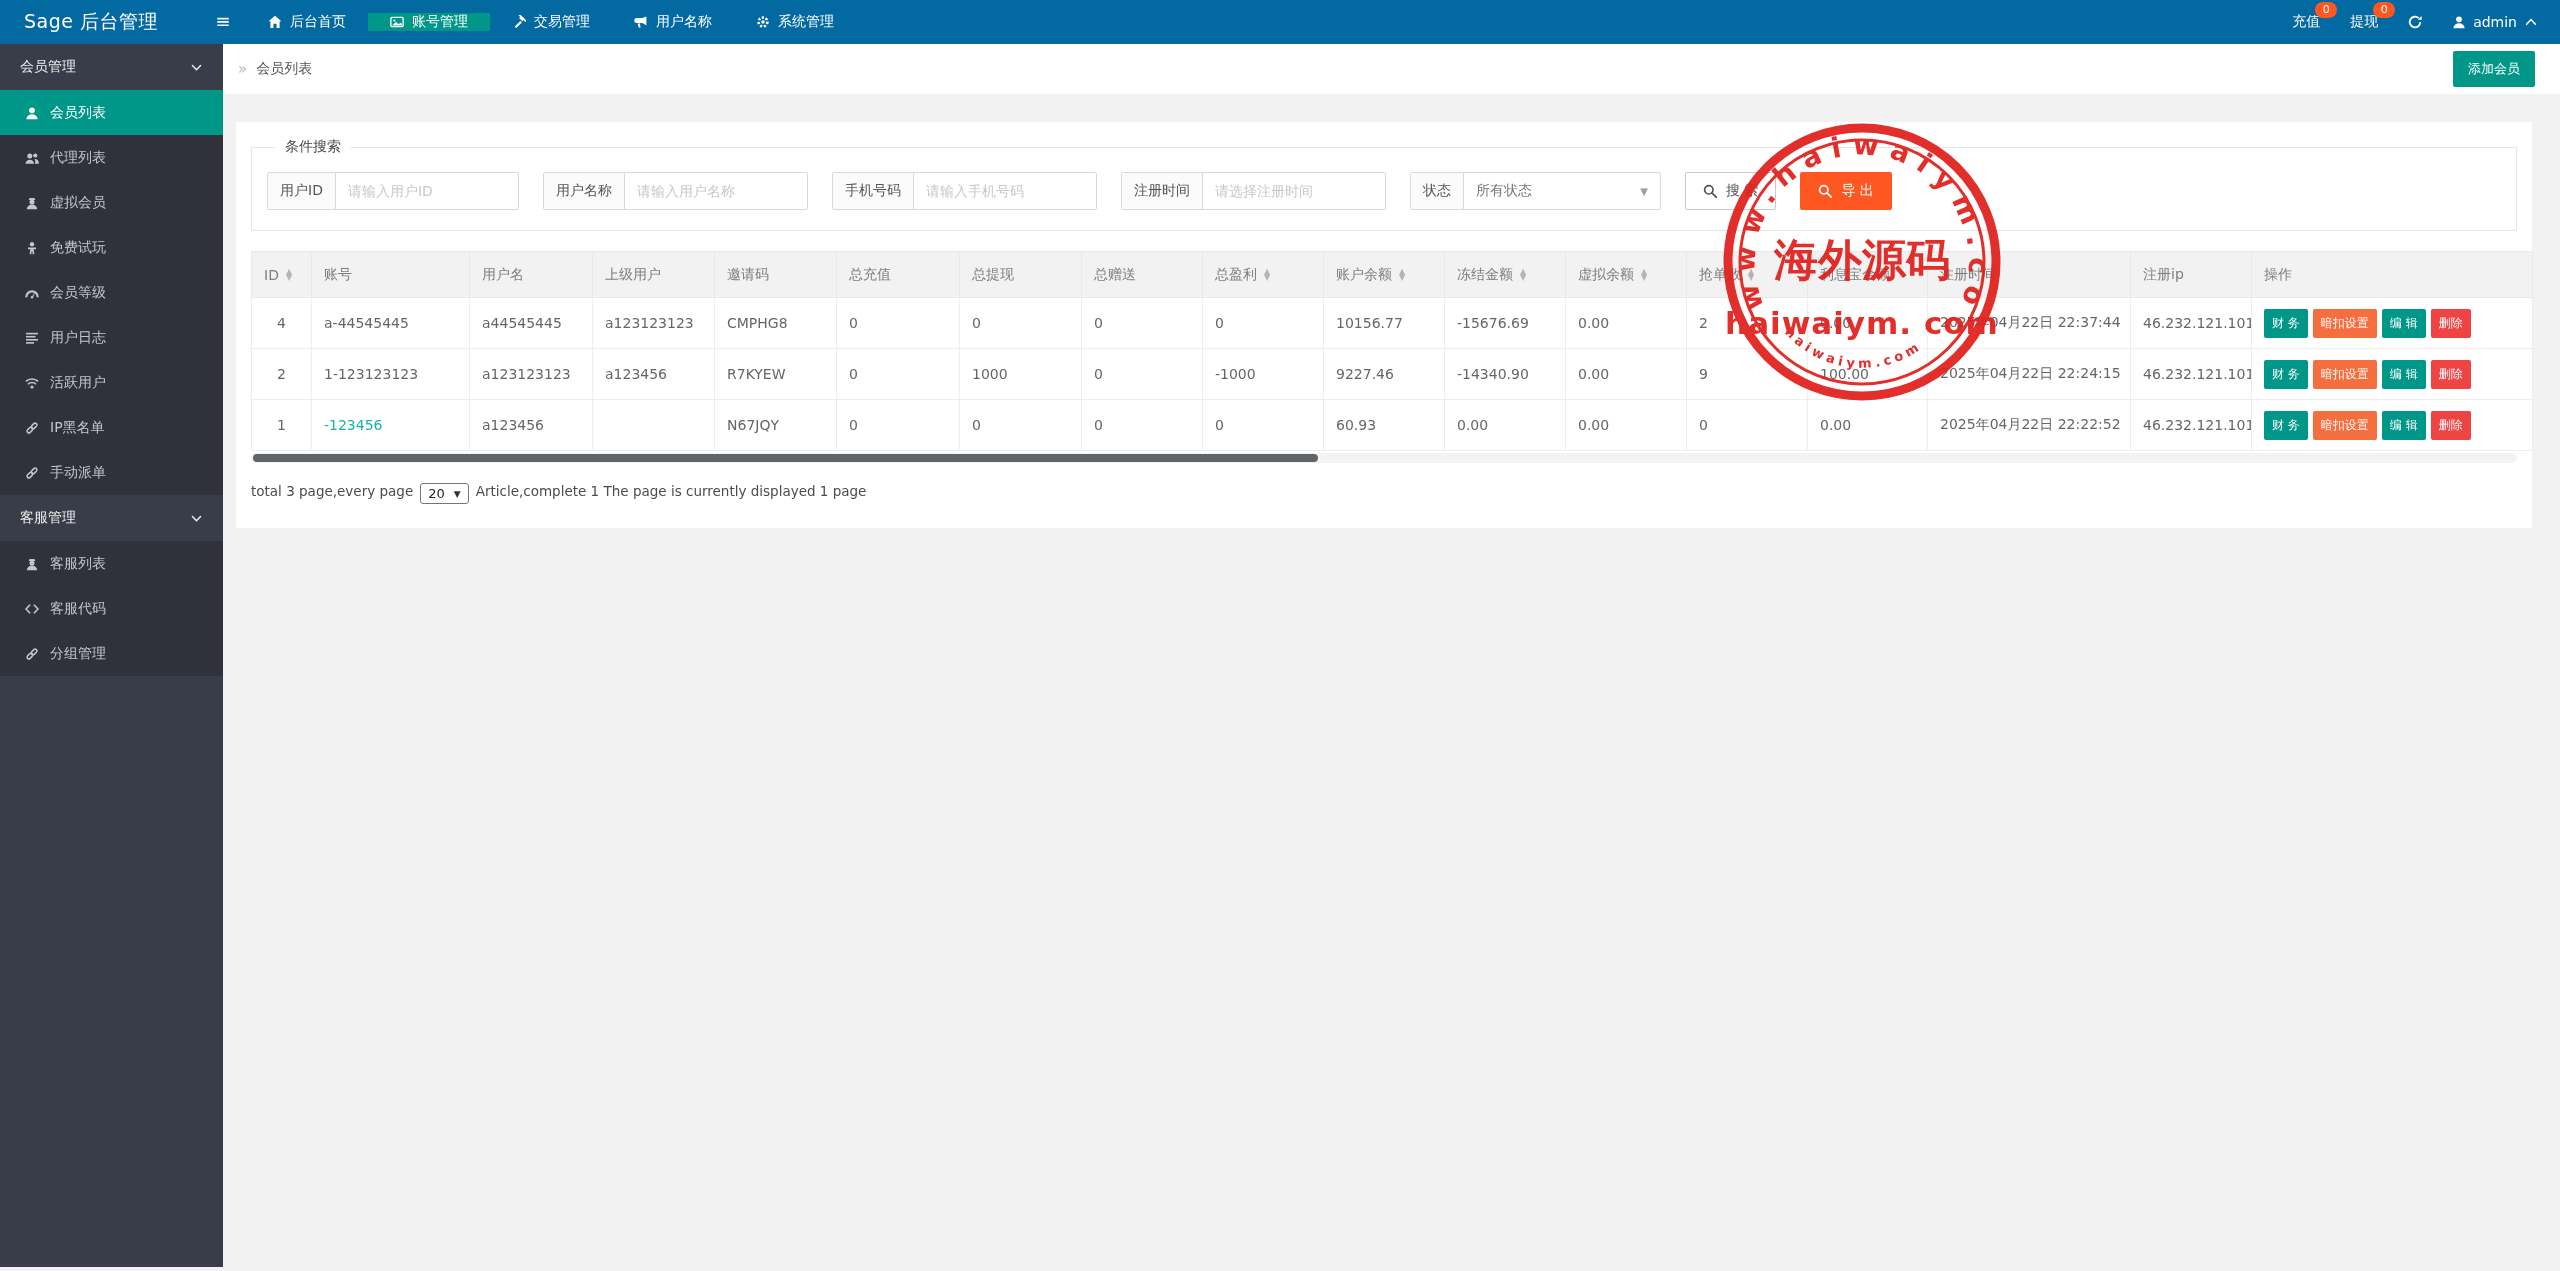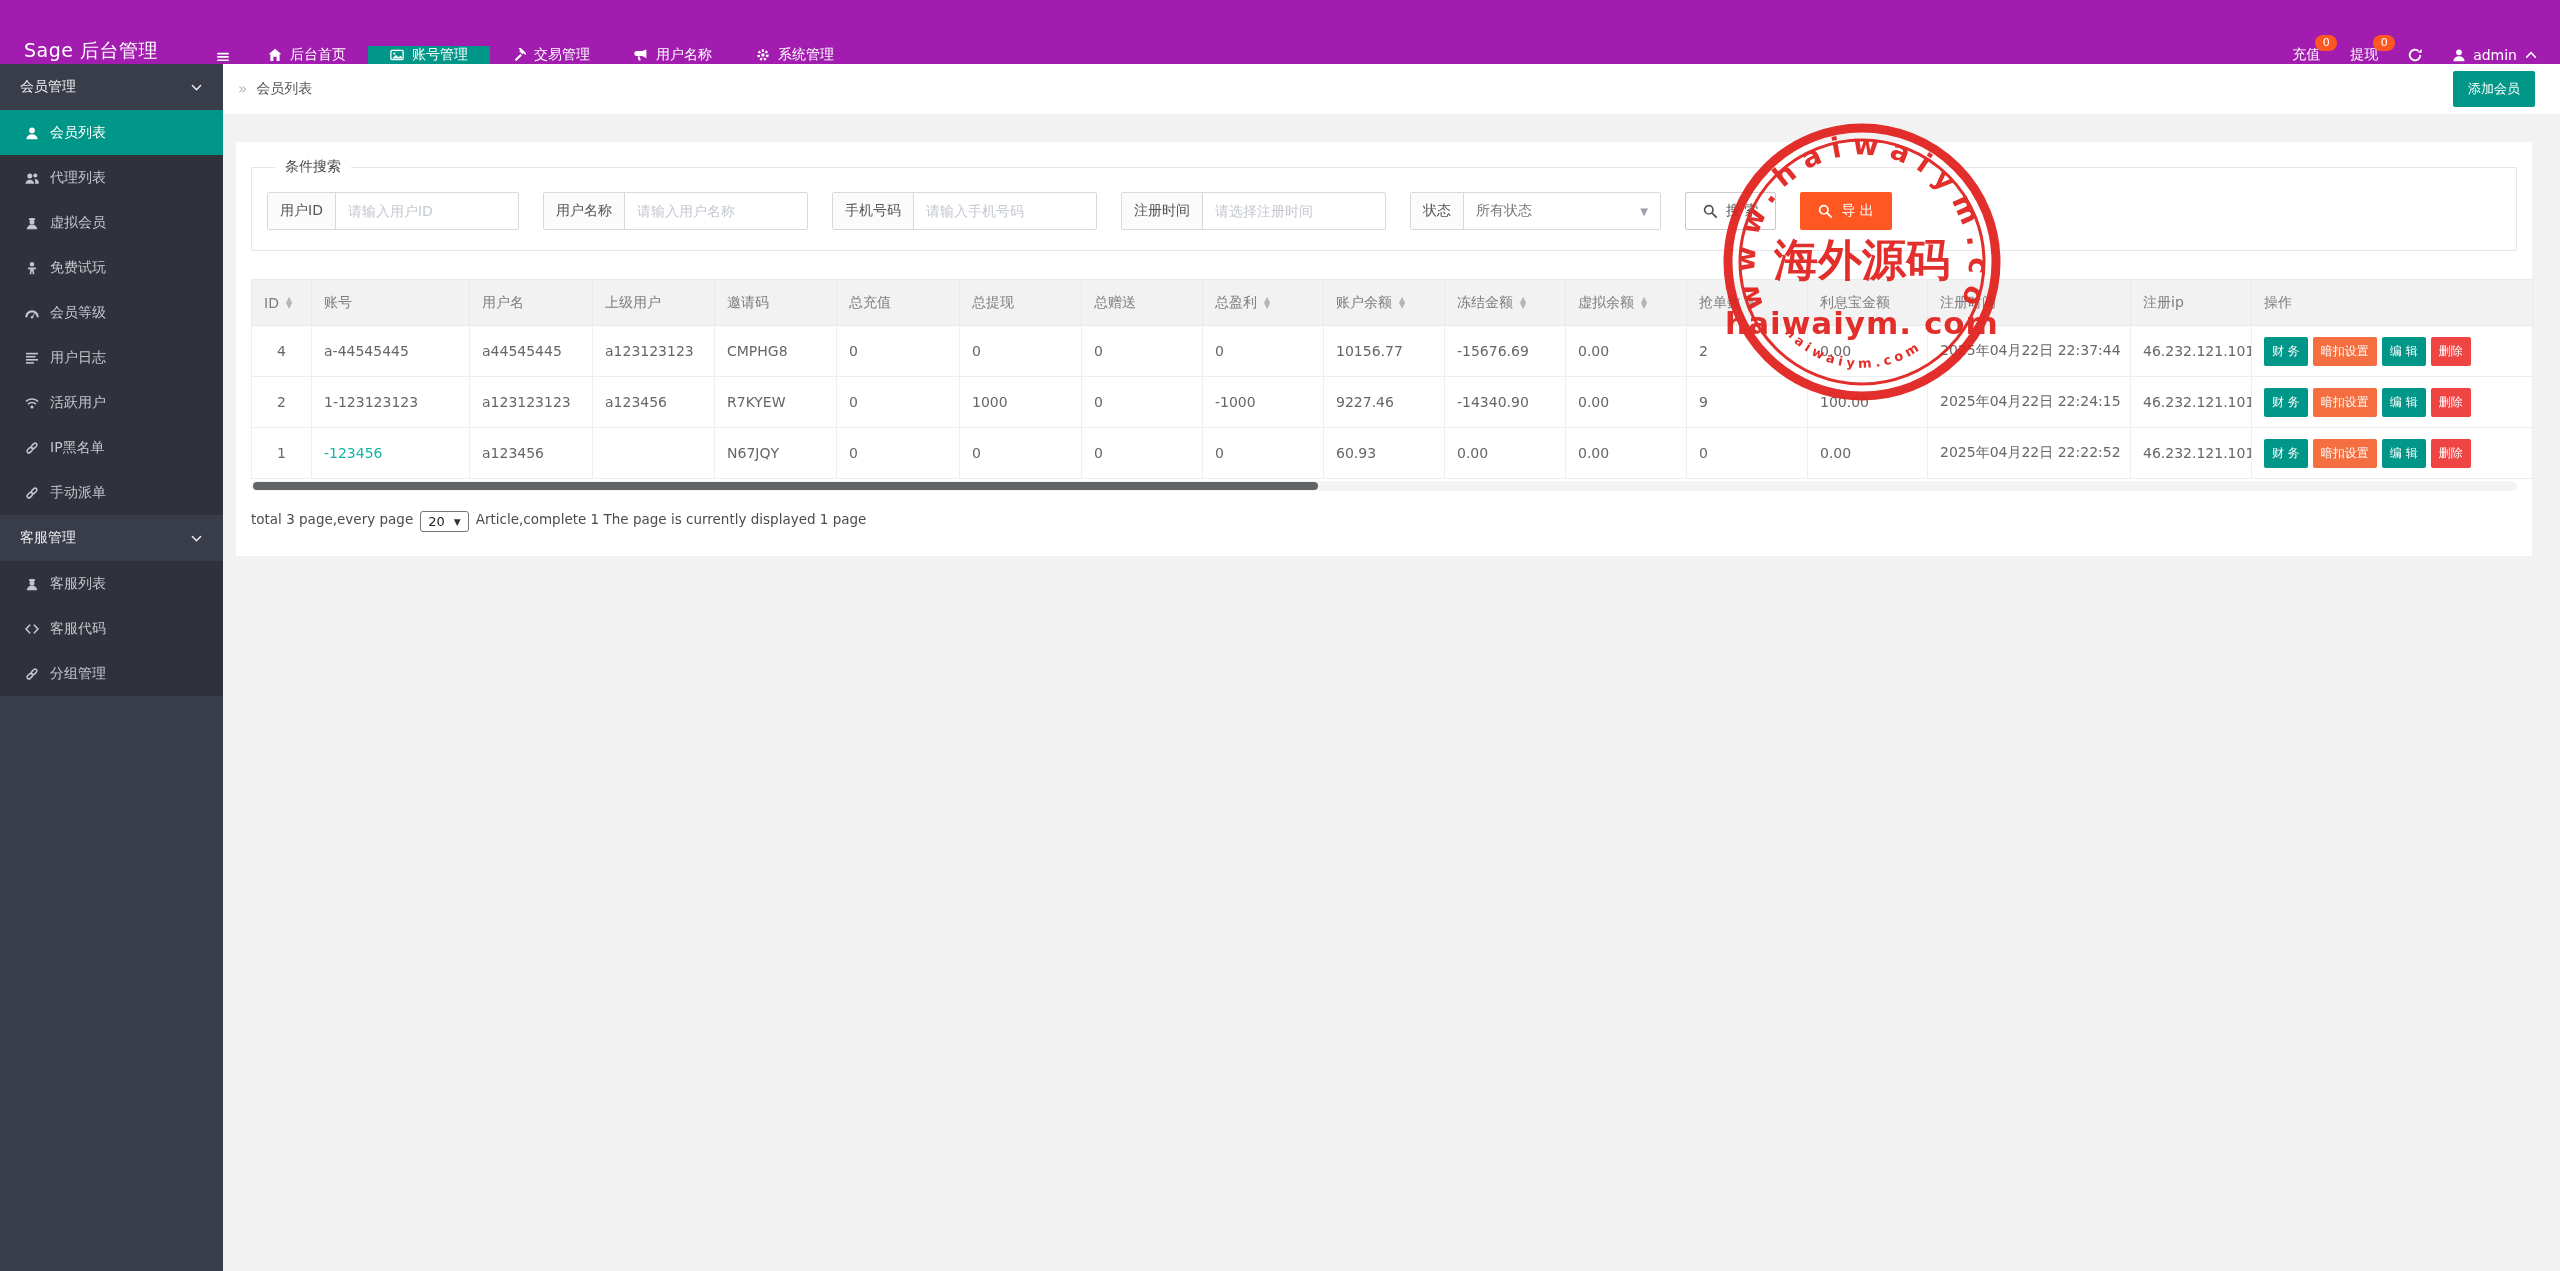--- a/index.html
+++ b/index.html
@@ -1,21 +1,21 @@
 <!DOCTYPE html>
 <html><head>
 <meta charset="utf-8">
 <style>
   html,body{margin:0;padding:0}
   body{width:2560px;height:1271px;overflow:hidden;background:#f2f2f2;
        font-family:"DejaVu Sans","Liberation Sans",sans-serif;}
   .icon{display:inline-flex;align-items:center;justify-content:center;line-height:0}
 
   
-  .topbar{height:64px;background:#a21caf;display:flex;align-items:flex-end;color:#fff;position:relative;z-index:6}
+  .topbar{height:44px;background:#0369a1;display:flex;align-items:center;color:#fff;position:relative;z-index:6}
   .logo{width:200px;box-sizing:border-box;display:flex;align-items:center;padding-left:24px;font-size:19px;color:#fff;letter-spacing:.5px}
   .hamb{width:46px;display:flex;align-items:center;justify-content:center;cursor:pointer;color:#fff}
   .topnav{display:flex;align-items:stretch}
   .nav-item{display:flex;align-items:center;gap:8px;padding:0 22px;font-size:14px;color:#fff;cursor:pointer}
   .nav-item.active{background:#009688}
   .top-right{margin-left:auto;display:flex;align-items:center;gap:30px;padding-right:22px}
   .tr-link{position:relative;font-size:14px;color:#fff;cursor:pointer}
   .badge{position:absolute;top:-11px;right:-17px;background:#ff5722;color:#fff;font-size:11px;line-height:16px;min-width:16px;text-align:center;border-radius:9px;padding:0 3px}
   .user-menu{display:flex;align-items:center;gap:7px;font-size:14px;cursor:pointer}
 
@@ -42,21 +42,21 @@
   .ilabel{display:flex;align-items:center;padding:0 12px;background:#fbfbfb;border-right:1px solid #d9d9d9;font-size:14px;color:#555;white-space:nowrap}
   .igroup input{border:none;outline:none;padding:0 12px;width:158px;font-size:14px;color:#6d28d9;font-family:inherit;background:transparent}
   .igroup input::placeholder{color:#c4c8cf}
   .selectbox{display:flex;align-items:center;justify-content:space-between;width:172px;padding:0 12px;font-size:14px;color:#777;cursor:pointer}
   .caret{color:#9aa0a6;font-size:10px}
   .btn{height:38px;display:inline-flex;align-items:center;gap:9px;padding:0 17px;border-radius:2px;font-size:14px;cursor:pointer;border:1px solid transparent;box-sizing:border-box;font-family:inherit}
   .btn-search{background:#fff;border-color:#c9c9c9;color:#555}
   .btn-export{background:#ff5722;color:#fff}
 
   
-  table.grid{width:100%;border-collapse:collapse;table-layout:fixed;margin-top:28px;font-size:14px}
+  table.grid{width:100%;border-collapse:collapse;table-layout:fixed;margin-top:20px;font-size:14px}
   .grid th{background:#f2f2f2;color:#7d7d7d;font-weight:normal;height:45px;text-align:left;padding:0 12px;border:1px solid #e9e9e9;overflow:hidden;white-space:nowrap}
   .grid td{height:50px;color:#666;padding:0 12px;border:1px solid #eee;background:#fff;overflow:hidden;white-space:nowrap}
   .td-center{text-align:center}
   .th-inner{display:flex;align-items:center;gap:7px}
   .sort{display:inline-flex;flex-direction:column;line-height:6px;font-size:8px;color:#b5b5b5;cursor:pointer}
   .cell-link{color:#17b3a6;cursor:pointer}
   .act-btn{border:none;border-radius:2px;color:#fff;font-size:12px;padding:6px 8px;margin-right:5px;cursor:pointer;font-family:inherit;white-space:nowrap}
   .act-teal{background:#009688}.act-orange{background:#f56e3f}.act-red{background:#ef4444}
 
   

